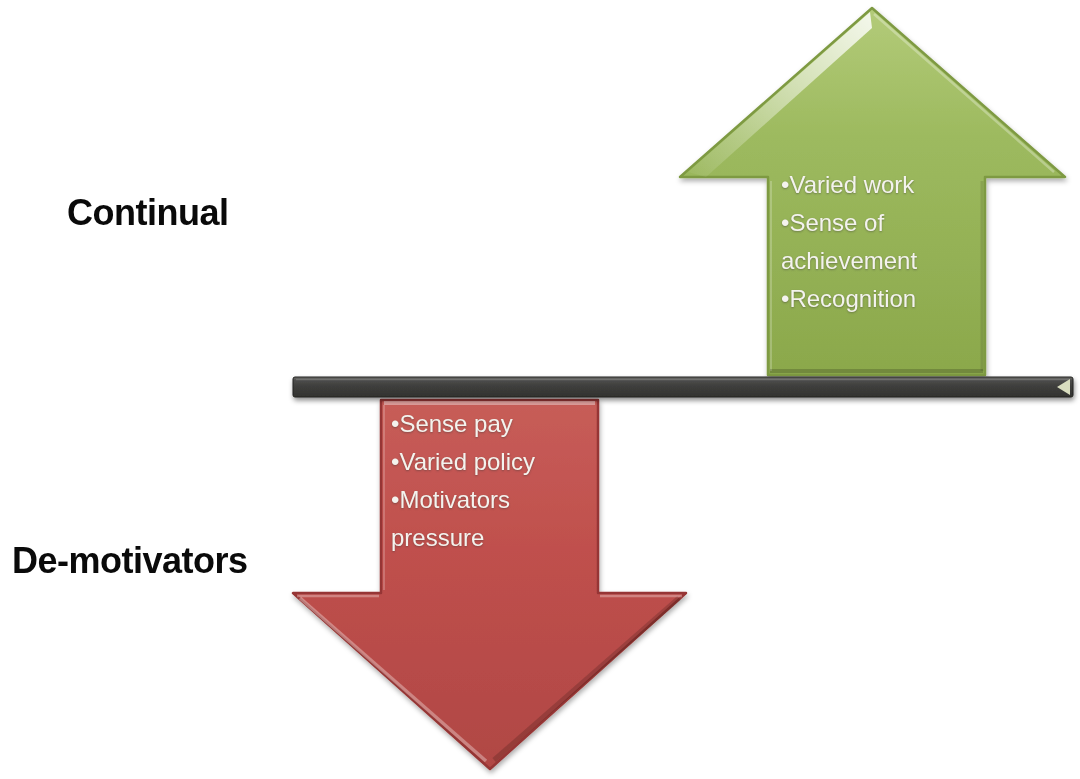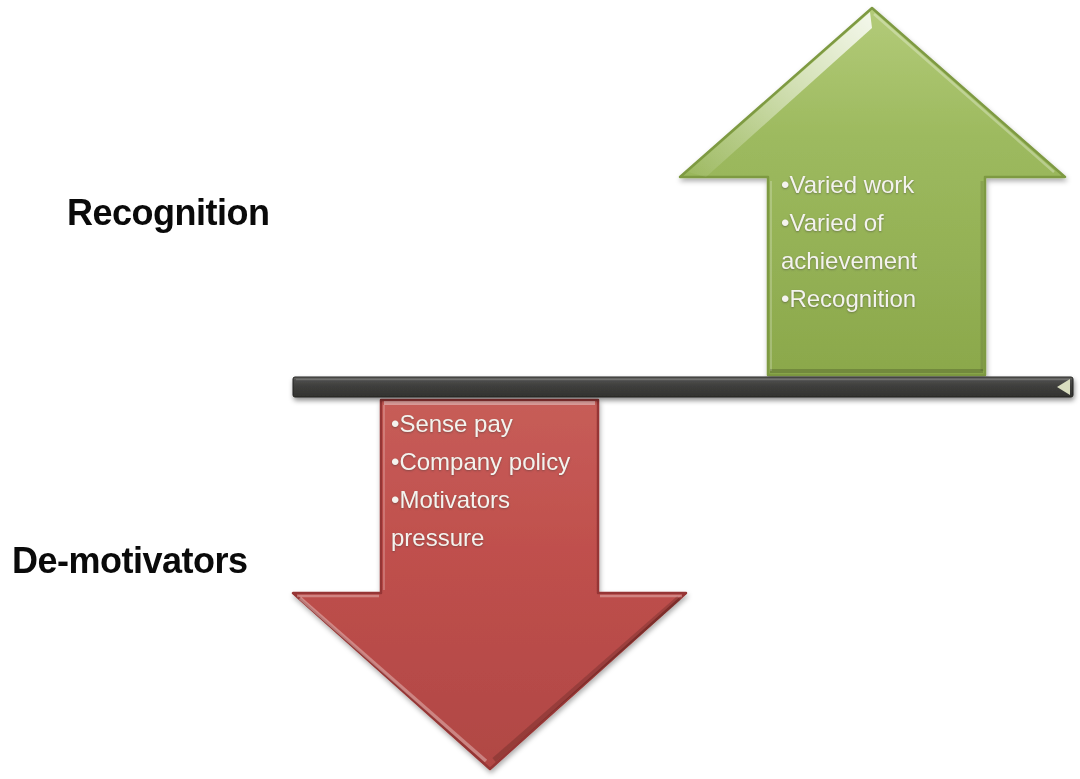--- a/index.html
+++ b/index.html
@@ -96,27 +96,27 @@
       <line x1="600" y1="596" x2="682" y2="596" stroke="#ffffff" stroke-opacity="0.30" stroke-width="2.5"></line>
     </g>
 
     <g filter="url(#shadowBar)">
       <rect x="293" y="377" width="780" height="20" rx="2" fill="url(#barGrad)" stroke="#222220" stroke-width="1"></rect>
       <line x1="296" y1="379.5" x2="1070" y2="379.5" stroke="#ffffff" stroke-opacity="0.16" stroke-width="1.5"></line>
       <polygon points="1070,379 1057,387 1070,395" fill="#D9DDBF"></polygon>
     </g>
   </svg>
 
-  <div class="side-label motivators">Recognition</div>
+  <div class="side-label motivators">Continual</div>
   <div class="side-label demotivators">De-motivators</div>
 
   <div class="bullets green">
       <div class="bullet-line">•Varied work</div>
-      <div class="bullet-line">•Varied of achievement</div>
+      <div class="bullet-line">•Sense of achievement</div>
       <div class="bullet-line">•Recognition</div>
     </div>
   <div class="bullets red">
       <div class="bullet-line">•Sense pay</div>
-      <div class="bullet-line">•Company policy</div>
+      <div class="bullet-line">•Varied policy</div>
       <div class="bullet-line">•Motivators pressure</div>
     </div>
 
 </div>
 
 </body></html>

